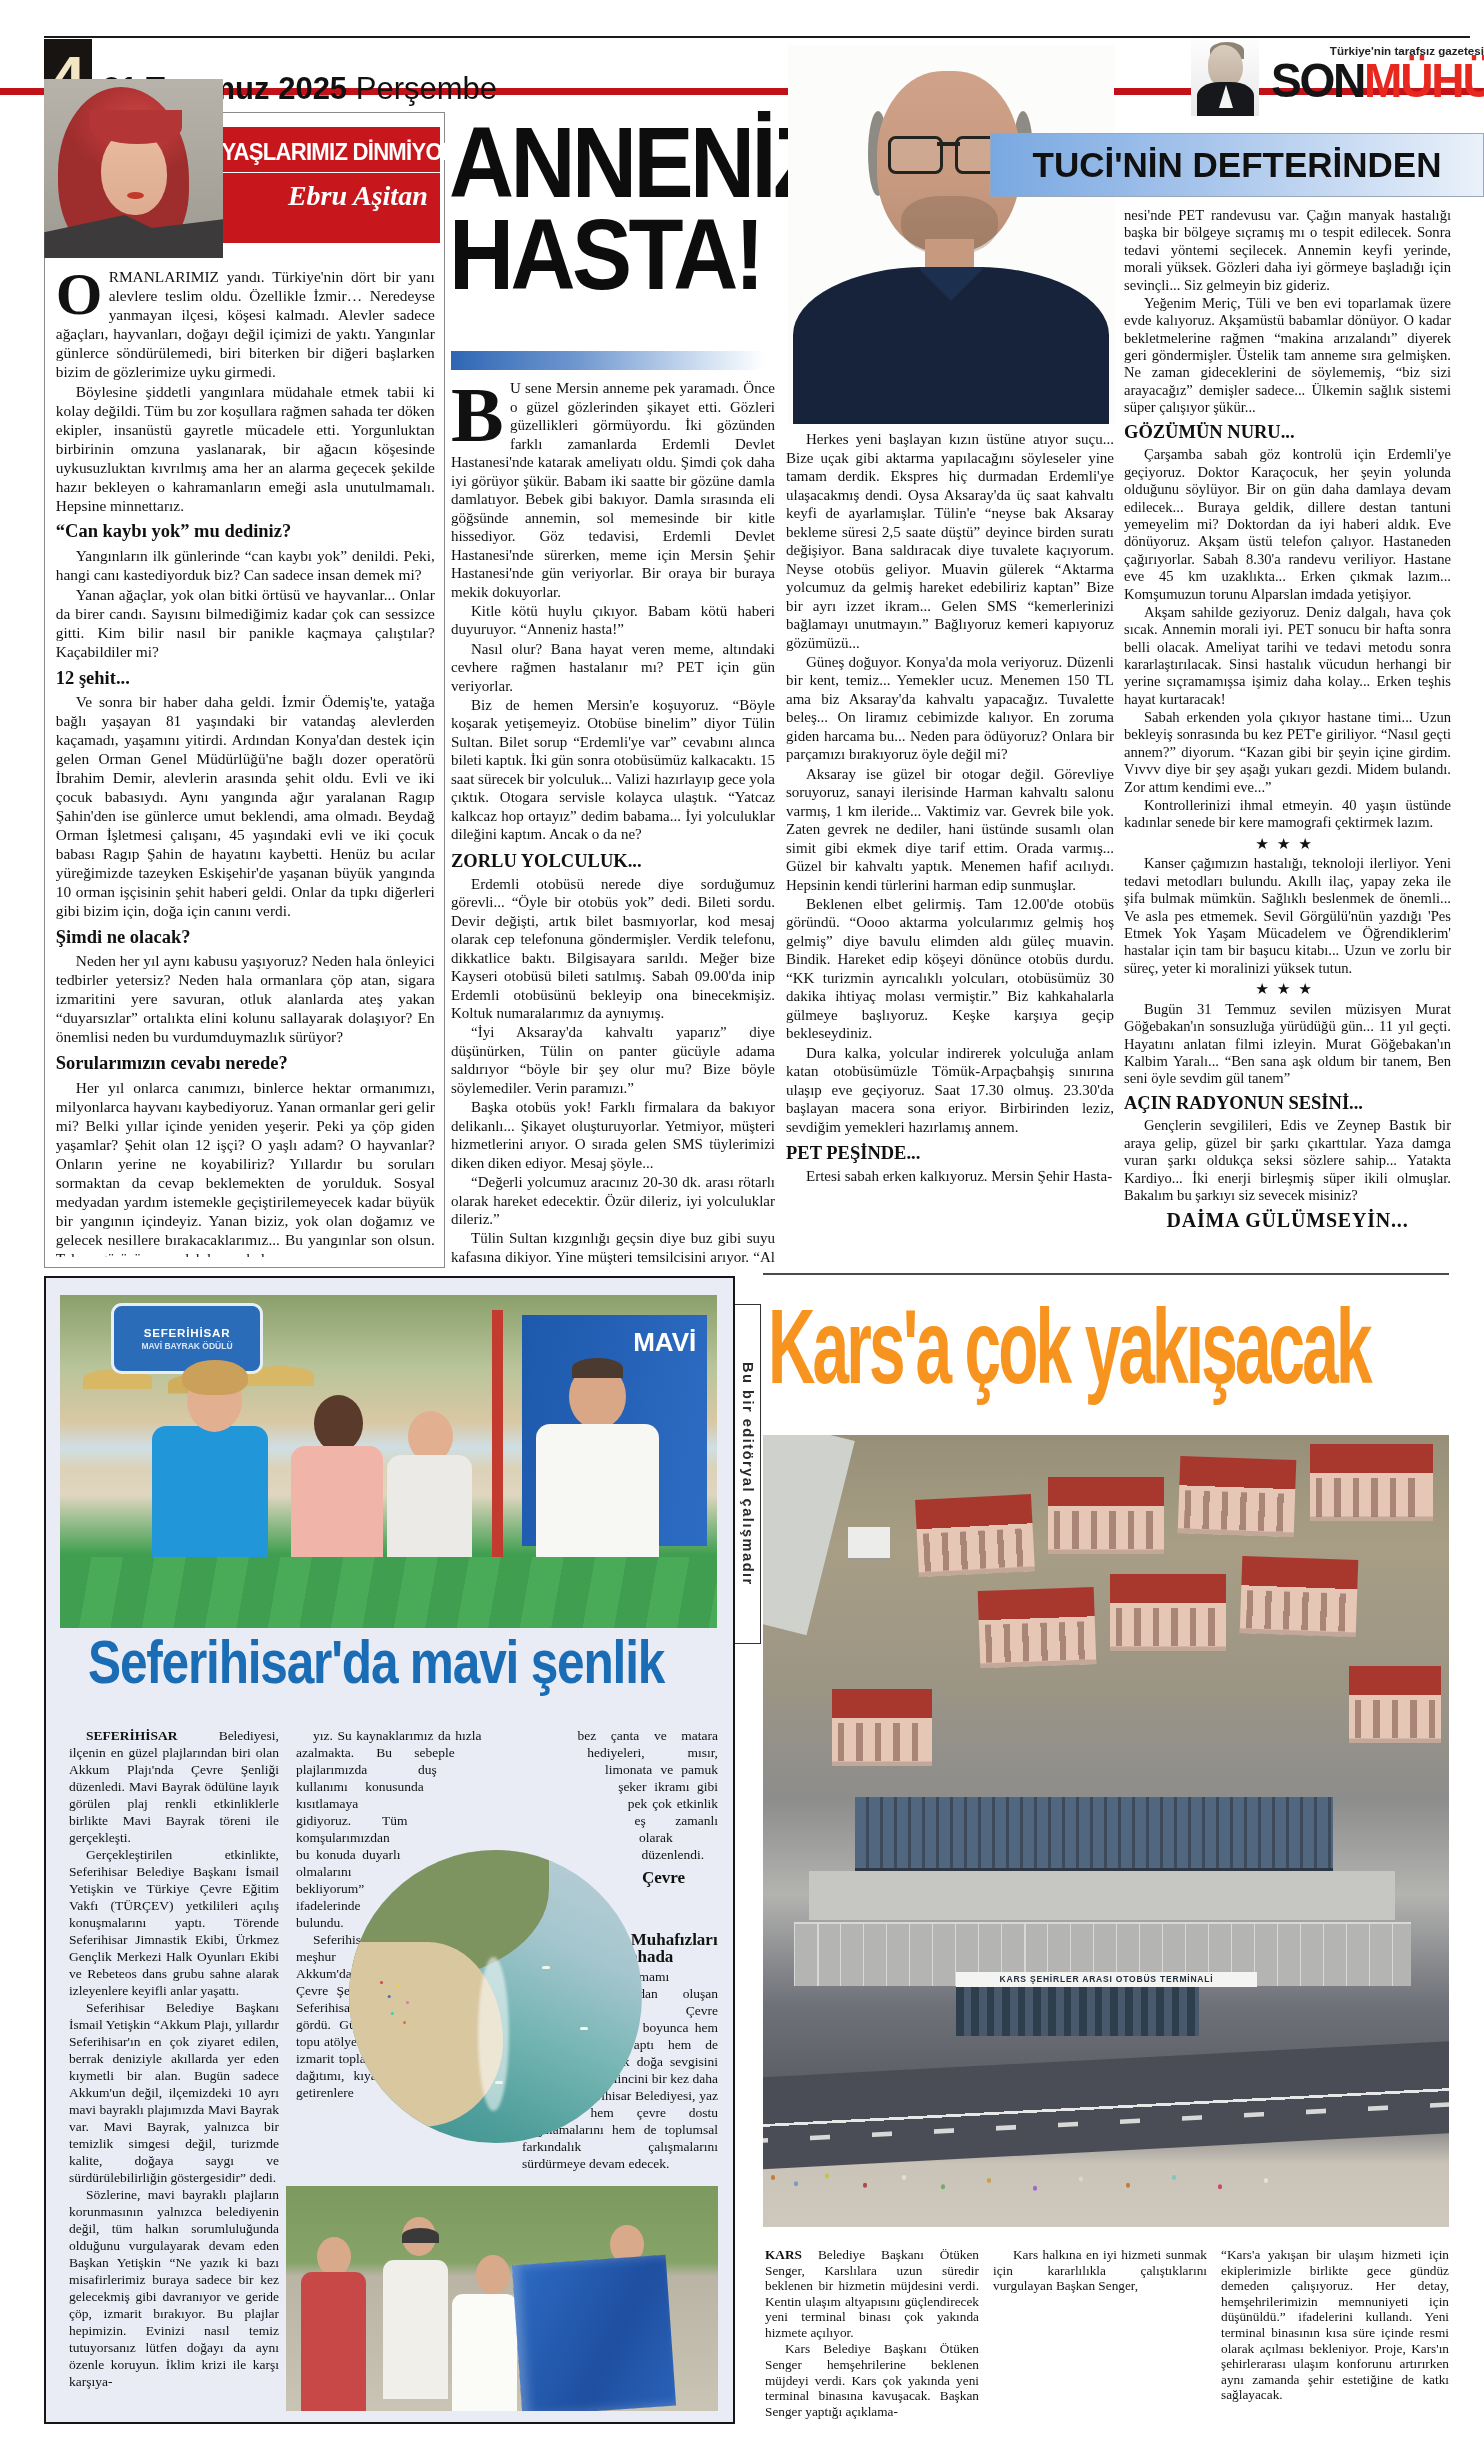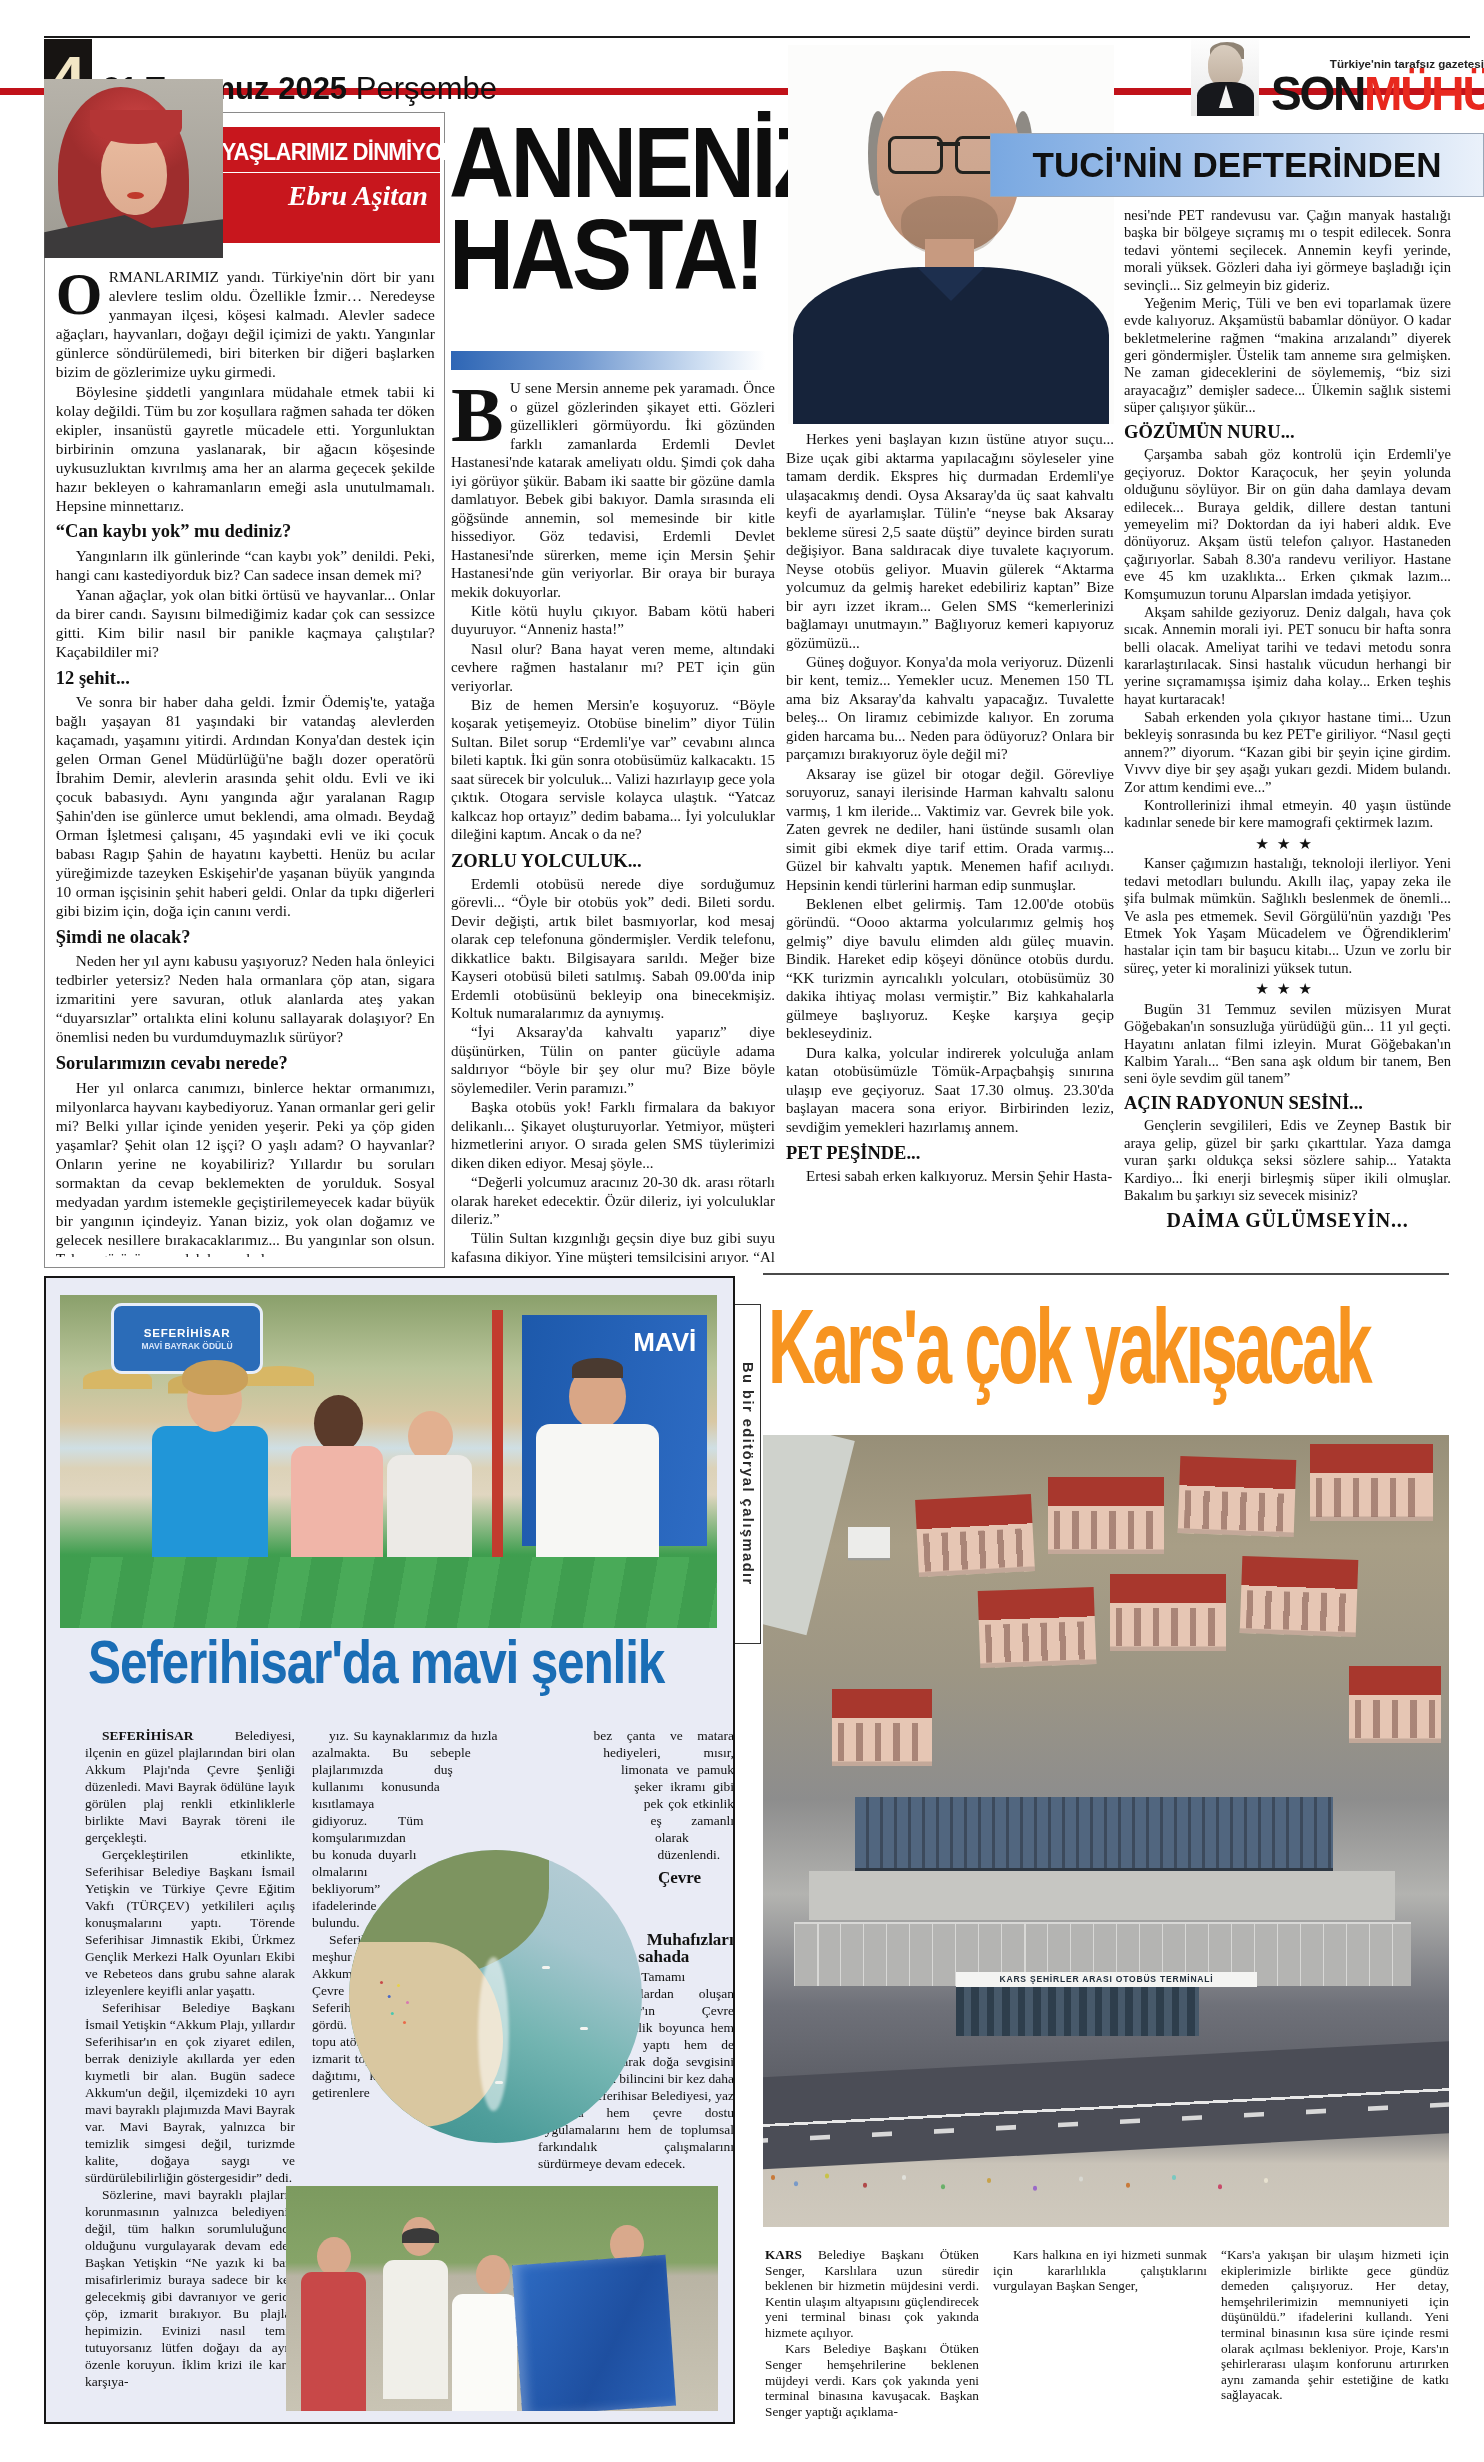--- a/index.html
+++ b/index.html
@@ -15,21 +15,21 @@
   .dateline{left:103px;top:71px;font-family:"Liberation Sans",sans-serif;font-size:31px;color:#111;z-index:2;}
   .dateline b{font-weight:bold;}
   .rule-red{left:0;top:88px;width:1484px;height:7px;background:#c1121a;z-index:1;}
 
   .masthead{left:1191px;top:39px;width:293px;height:77px;z-index:2;}
   .ataturk{position:absolute;left:0;top:0;width:68px;height:77px;background:linear-gradient(180deg,#fdfdfd,#e8e8e8);overflow:hidden;}
   .ata-head{position:absolute;left:17px;top:6.2px;width:35px;height:43px;background:linear-gradient(180deg,#d9cdbf,#bfae9d);border-radius:46% 54% 48% 48%;}
   .ata-hair{position:absolute;left:18.5px;top:3.1px;width:34px;height:17px;background:#8f8374;border-radius:50% 50% 0 0;}
   .ata-suit{position:absolute;left:6.2px;top:43px;width:57px;height:34px;background:#17181c;border-radius:40% 40% 0 0;}
   .ata-shirt{position:absolute;left:28px;top:46px;width:14px;height:23px;background:#f4f4f4;clip-path:polygon(50% 0,100% 100%,0 100%);}
-  .mh-right{position:absolute;left:71px;top:13px;width:222px;}
+  .mh-right{position:absolute;left:71px;top:0;width:222px;}
   .tagline{font-family:"Liberation Sans",sans-serif;font-weight:bold;font-size:11.6px;color:#222;text-align:right;margin-top:4.6px;}
   .logo{font-family:"Liberation Sans",sans-serif;font-weight:900;font-size:48px;letter-spacing:-2.3px;
         text-align:right;line-height: 0.95;margin-top:1.5px;transform:scaleX(.96);transform-origin:right;}
   .logo .lb{color:#151515;} .logo .lr{color:#e8281e;}
 
   
   .colm-box{left:44px;top:112px;width:399px;height:1154px;border:0.8px solid #8a8a8a;background:#fff;}
   .ebru-banner{position:absolute;left:108px;top:14px;width:287px;height:116px;background:#c8161d;z-index:1;}
   .eb1{color:#fff;font-family:"Liberation Sans",sans-serif;font-weight:900;font-size:24px;letter-spacing:-0.8px;
        text-align:right;padding:10.8px 9.2px 0 0;transform:scaleX(.92);transform-origin:right;white-space:nowrap;}
@@ -165,21 +165,21 @@
   .d3-head{left:348px;top:116px;width:45px;height:51px;}
   .d3-torso{left:327px;top:160px;width:85px;height:108px;background:#eceae6;}
   .d3-shorts{position:absolute;left:330px;top:265px;width:77px;height:43px;background:#d8362a;border-radius:4.6px;}
   .d4-head{left:509px;top:69px;width:57px;height:65px;background:#d9a686;}
   .d4-hairm{position:absolute;left:512px;top:63px;width:51px;height:20px;background:#4a3a30;border-radius:50% 50% 0 0;}
   .d4-torso{left:476px;top:129px;width:123px;height:154px;background:#f7f7f4;}
   .d4-pants{position:absolute;left:484px;top:281px;width:108px;height:45px;background:#d9cdae;}
 
   .sef-hl{left:42px;top:348px;margin:0;position:absolute;font-family:"Liberation Sans",sans-serif;font-weight:800;
       font-size:62px;letter-spacing:-1.5px;color:#1a6db5;transform:scaleX(.8);transform-origin:left top;white-space:nowrap;}
-  .s-col{position:absolute;font-size:13.5px;line-height:17px;text-align:justify;overflow:hidden;margin-left:16px;}
+  .s-col{position:absolute;font-size:13.5px;line-height:17px;text-align:justify;overflow:hidden;}
   .s1{left:23px;top:449px;width:210px;height:690px;}
   .s2{left:250px;top:449px;width:210px;height:458px;}
   .s3{left:476px;top:449px;width:196px;height:458px;}
   .s-col p{text-indent:17px;margin:0;}
   .s-col h4.sub{font-size:17px;margin:6.2px 0 3.1px;}
   .csp{margin:0;padding:0;}
   .csp.r{float:right;width:159px;height:294px;margin-top:123px;shape-outside:circle(146px at 199px 148px);}
   .csp.l{float:left;width:120px;height:294px;margin-top:123px;shape-outside:circle(146px at -26px 148px);}
   .ph-sefcirc{position:absolute;left:303px;top:572px;width:293px;height:293px;border-radius:50%;overflow:hidden;
       background:linear-gradient(205deg,#bccfd8 0%,#a5c6ce 30%,#74b5b2 55%,#4d9d9a 80%,#3f8f8c 100%);}

